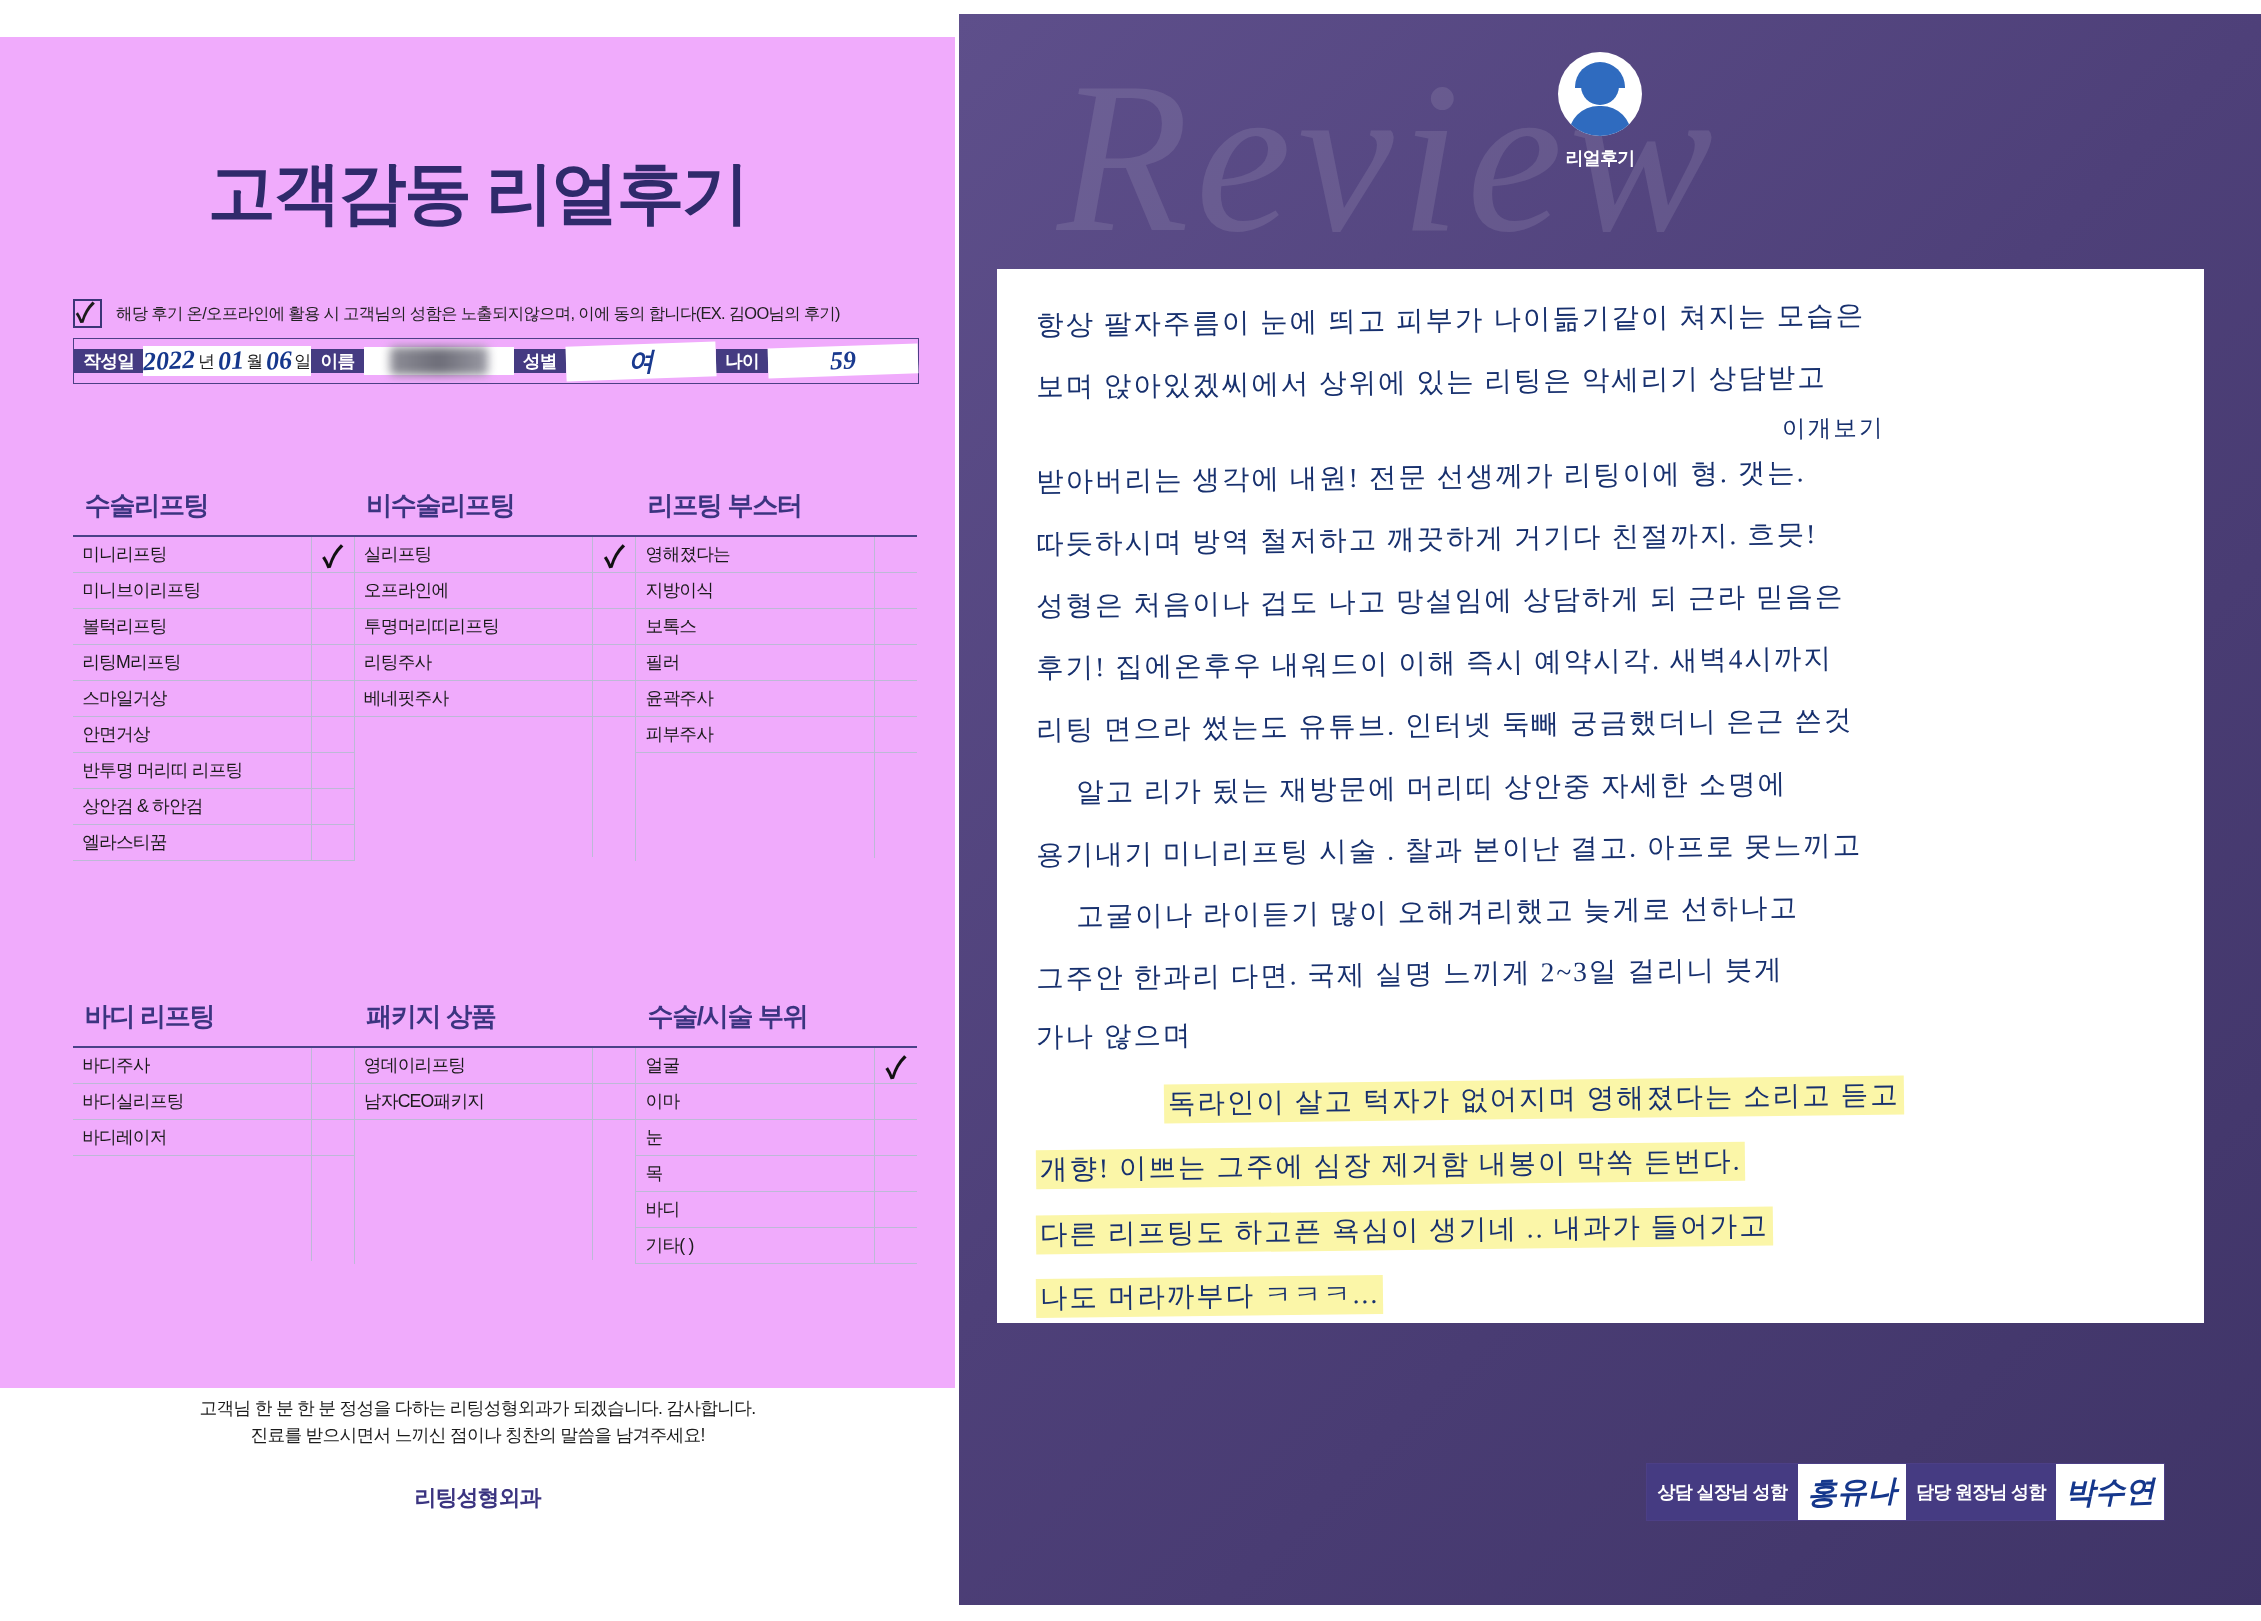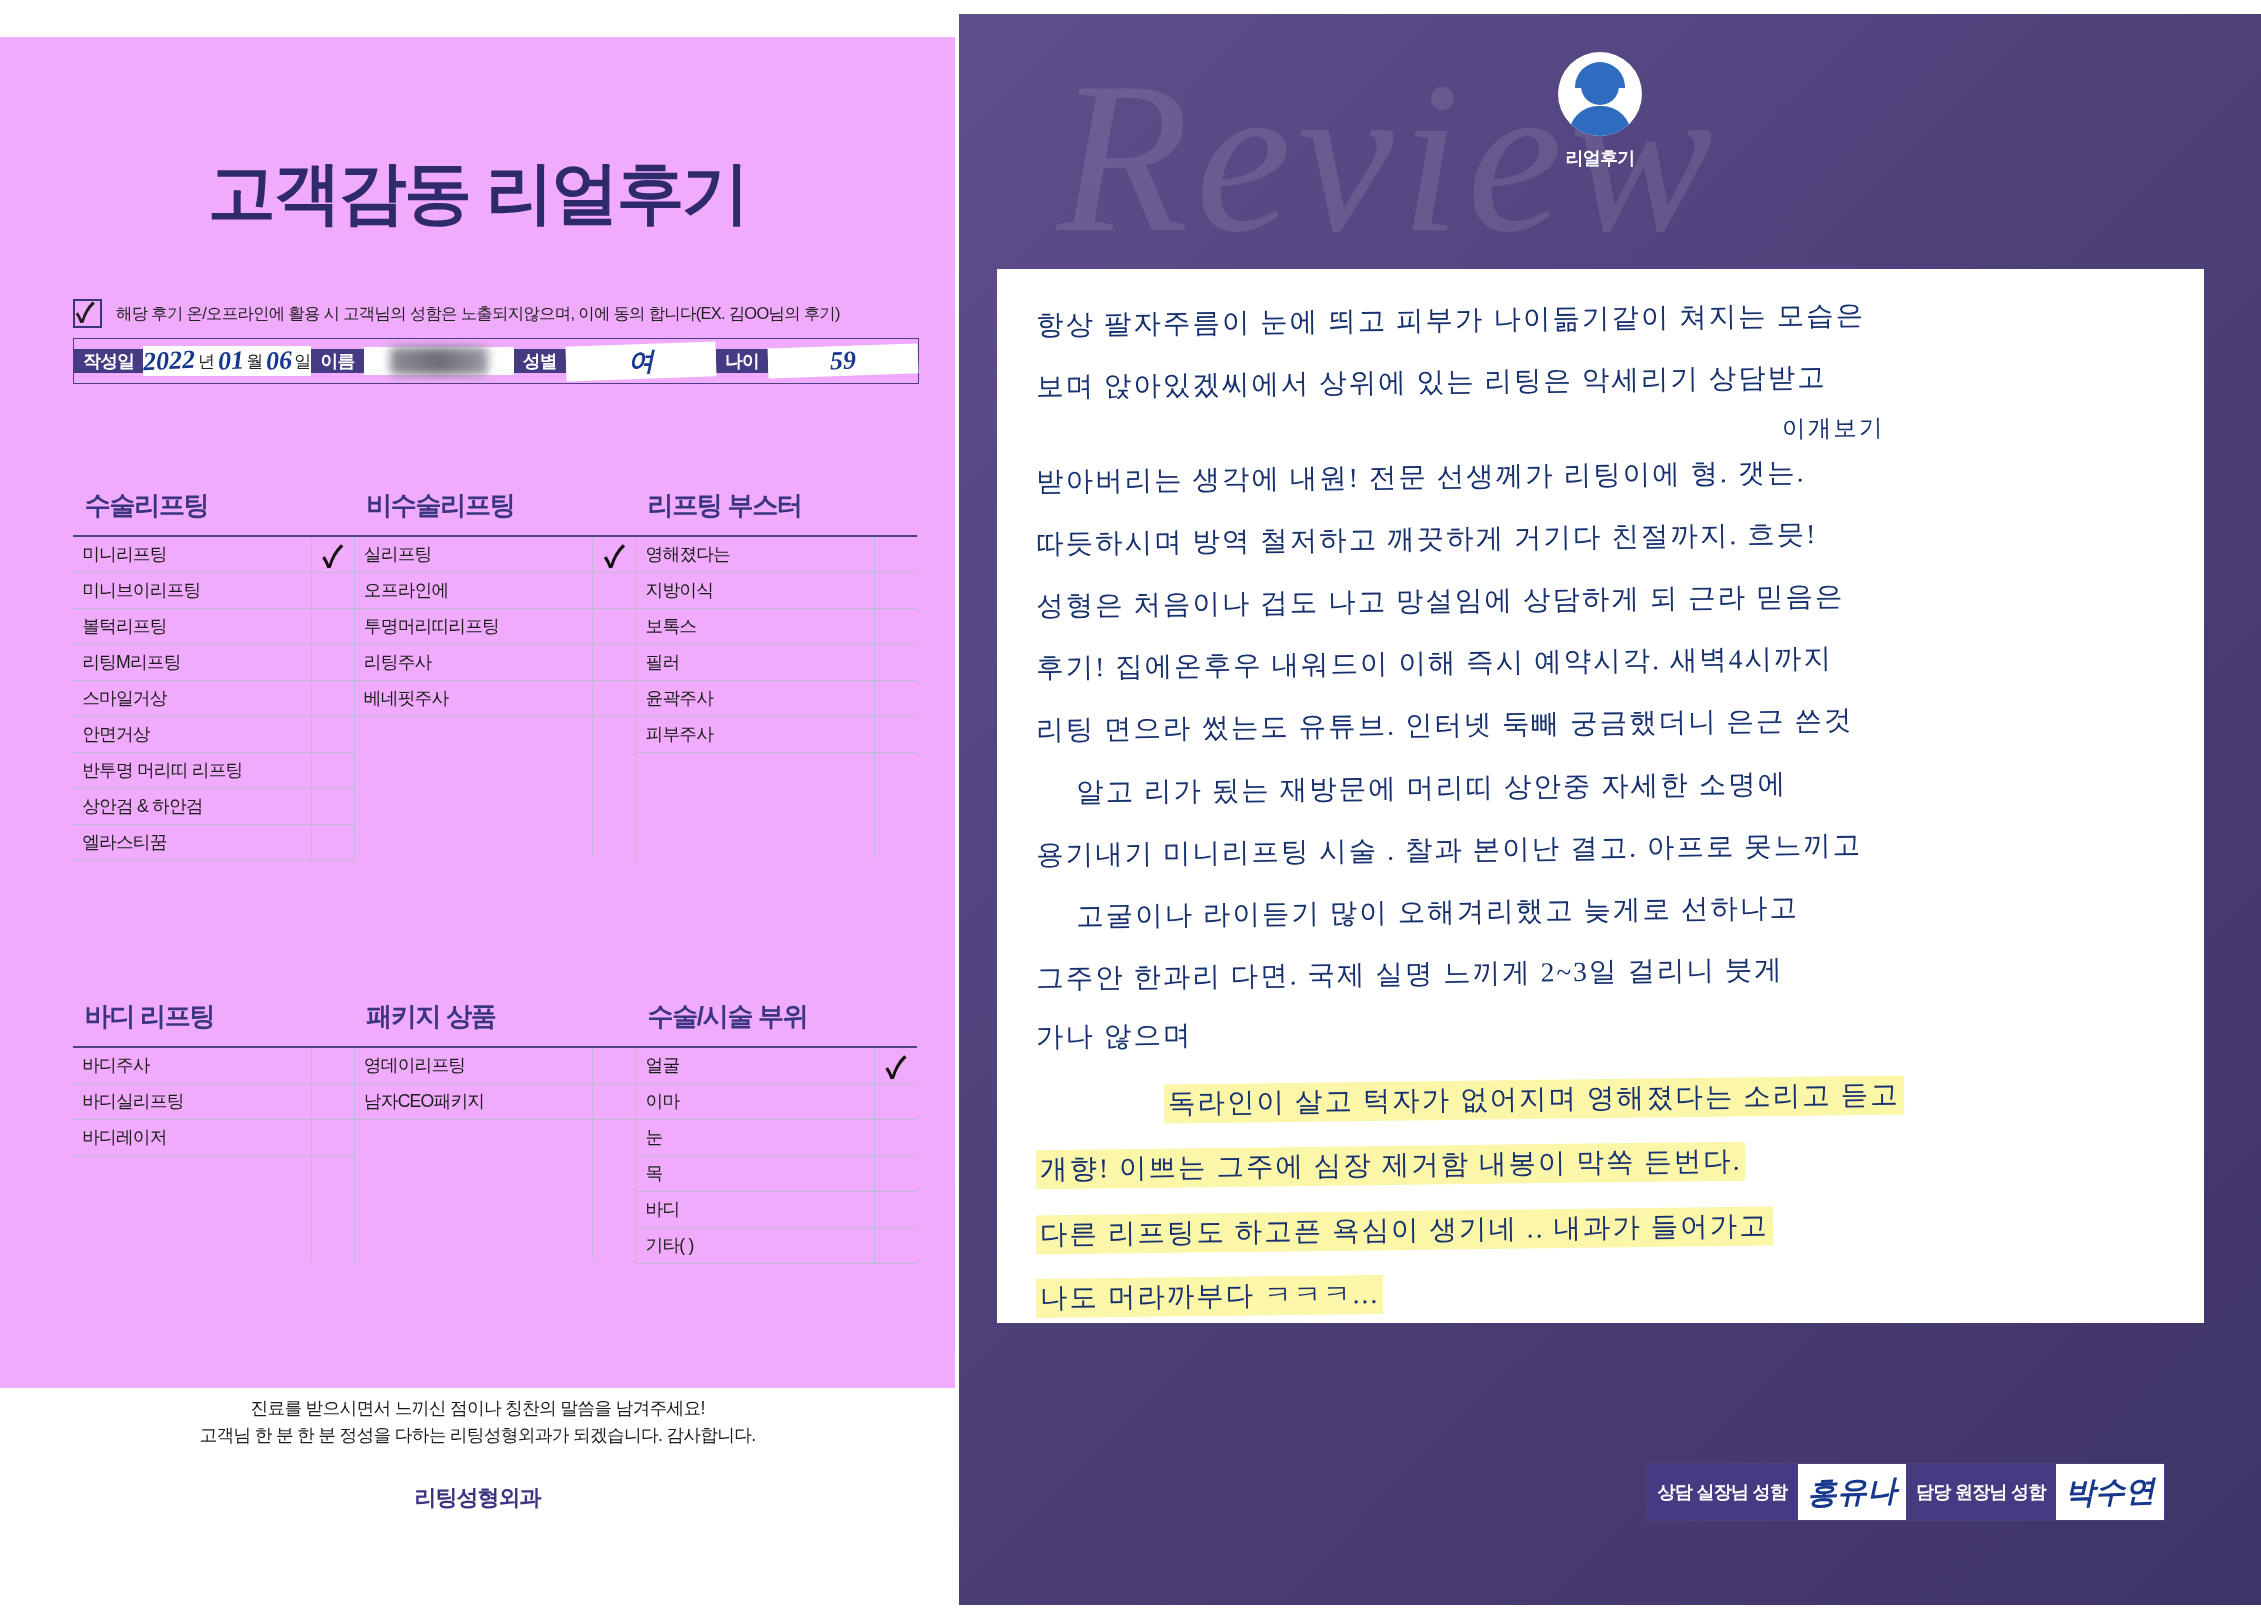--- a/index.html
+++ b/index.html
@@ -601,22 +601,22 @@
             </div>
           <div class="cat-item">
               <span class="nm">기타(            )</span>
               <span class="mark"></span>
             </div>
         </div>
       </div>
     </div>
 
     <div class="footer-note">
+      <div>고객님 한 분 한 분 정성을 다하는 리팅성형외과가 되겠습니다. 감사합니다.</div>
       <div>진료를 받으시면서 느끼신 점이나 칭찬의 말씀을 남겨주세요!</div>
-      <div>고객님 한 분 한 분 정성을 다하는 리팅성형외과가 되겠습니다. 감사합니다.</div>
     </div>
     <div class="footer-brand">리팅성형외과</div>
   </div>
 
   <div class="right-card">
     <div class="script-watermark">Review</div>
 
     <div class="review-logo">
       <div class="logo-circle">
         <div class="hair"></div>

